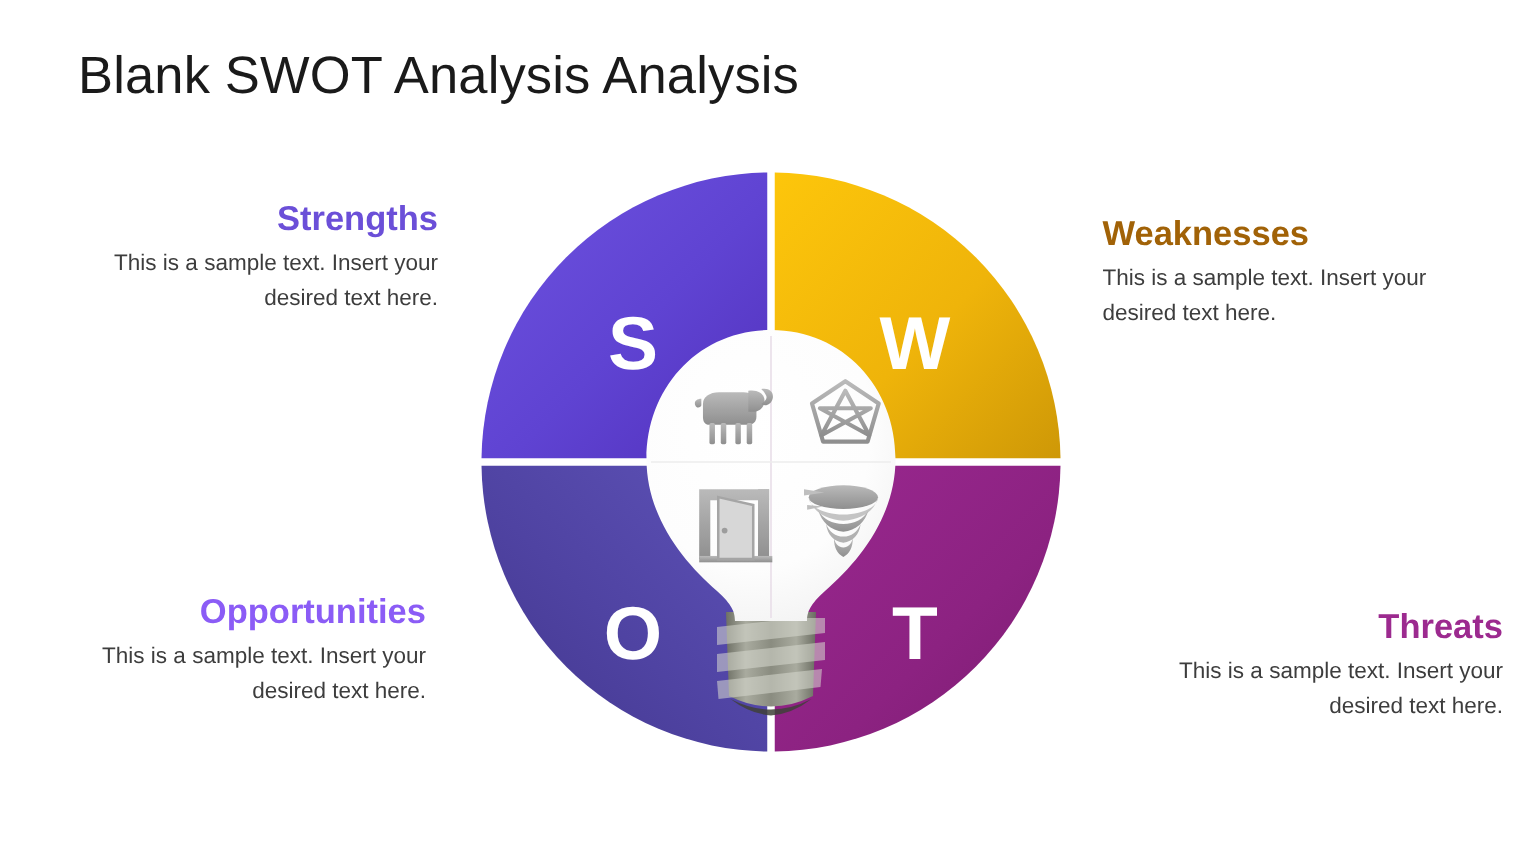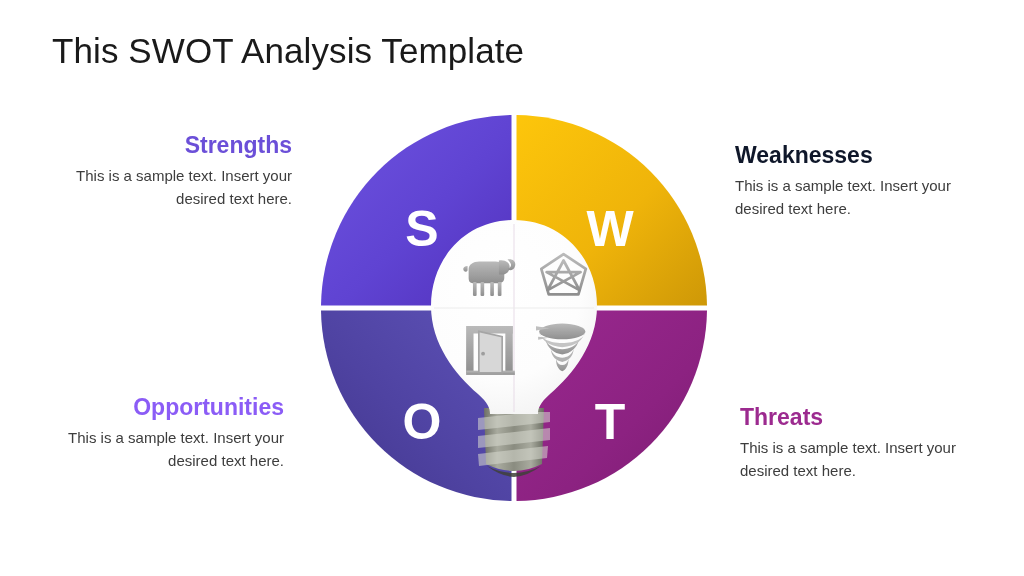--- a/index.html
+++ b/index.html
@@ -48,21 +48,21 @@
   .quad-text .body {
     font-size: 15px;
     line-height: 1.5;
     color: #3d3d3d;
     margin: 0;
   }
 
   #text-strengths      { left: 30px;  top: 132px; text-align: right; }
   #text-opportunities  { left: 22px;  top: 394px; text-align: right; }
   #text-weaknesses     { left: 735px; top: 142px; text-align: left;  }
-  #text-threats        { left: 740px; top: 404px; text-align: left;  }
+  #text-threats        { left: 740px; top: 404px; text-align: right;  }
 
   
   .diagram {
     position: absolute;
     left: 318px;
     top: 112px;
     width: 392px;
     height: 392px;
   }
   .diagram svg {
@@ -80,29 +80,29 @@
     dominant-baseline: central;
   }
 
   .bulb-icon { opacity: 0.97; }
 </style>
 </head>
 <body>
 
 <div class="slide">
 
-  <div class="slide-title">This SWOT Analysis Template</div>
+  <div class="slide-title">Blank SWOT Analysis Analysis</div>
 
   <div class="quad-text" id="text-strengths">
     <p class="heading" style="color:#6B4FD8">Strengths</p>
     <p class="body">This is a sample text. Insert your desired text here.</p>
   </div>
 
   <div class="quad-text" id="text-weaknesses">
-    <p class="heading" style="color:#0f172a">Weaknesses</p>
+    <p class="heading" style="color:#a16207">Weaknesses</p>
     <p class="body">This is a sample text. Insert your desired text here.</p>
   </div>
 
   <div class="quad-text" id="text-opportunities">
     <p class="heading" style="color:#8b5cf6">Opportunities</p>
     <p class="body">This is a sample text. Insert your desired text here.</p>
   </div>
 
   <div class="quad-text" id="text-threats">
     <p class="heading" style="color:#9C2A8F">Threats</p>

